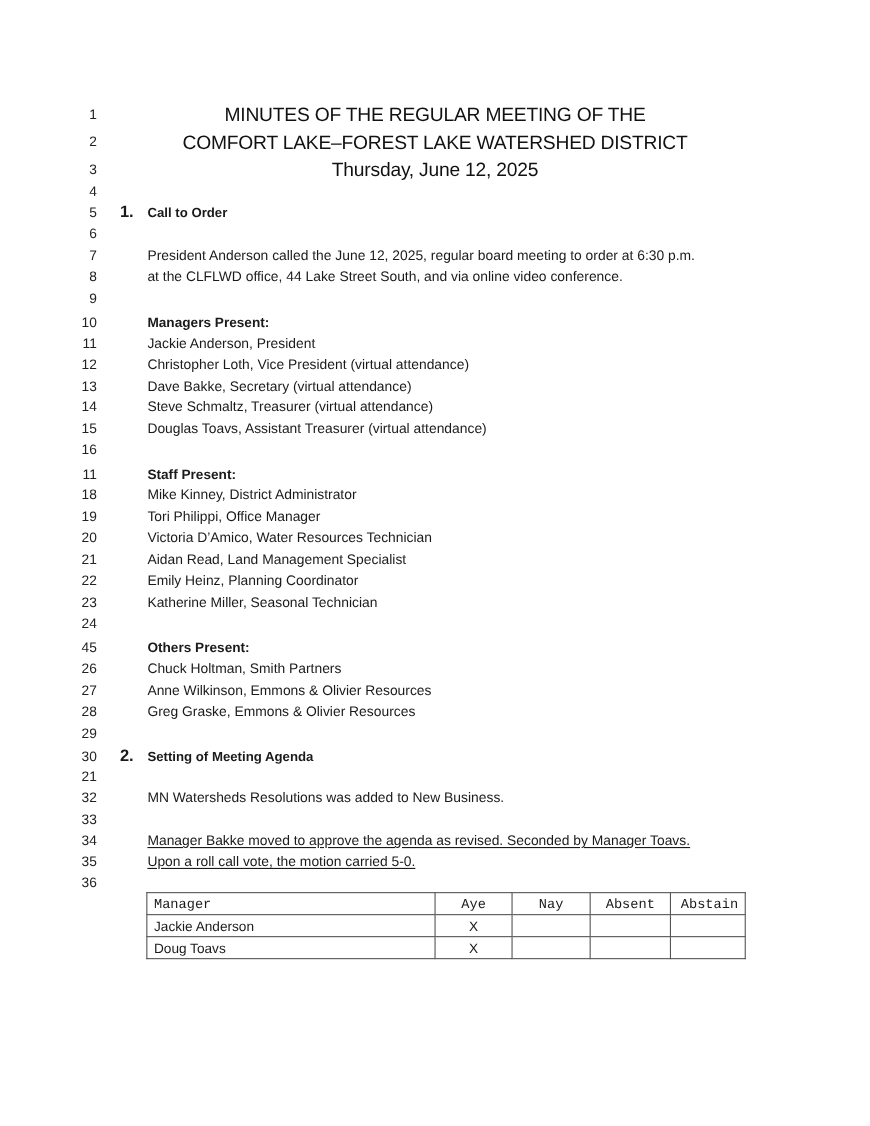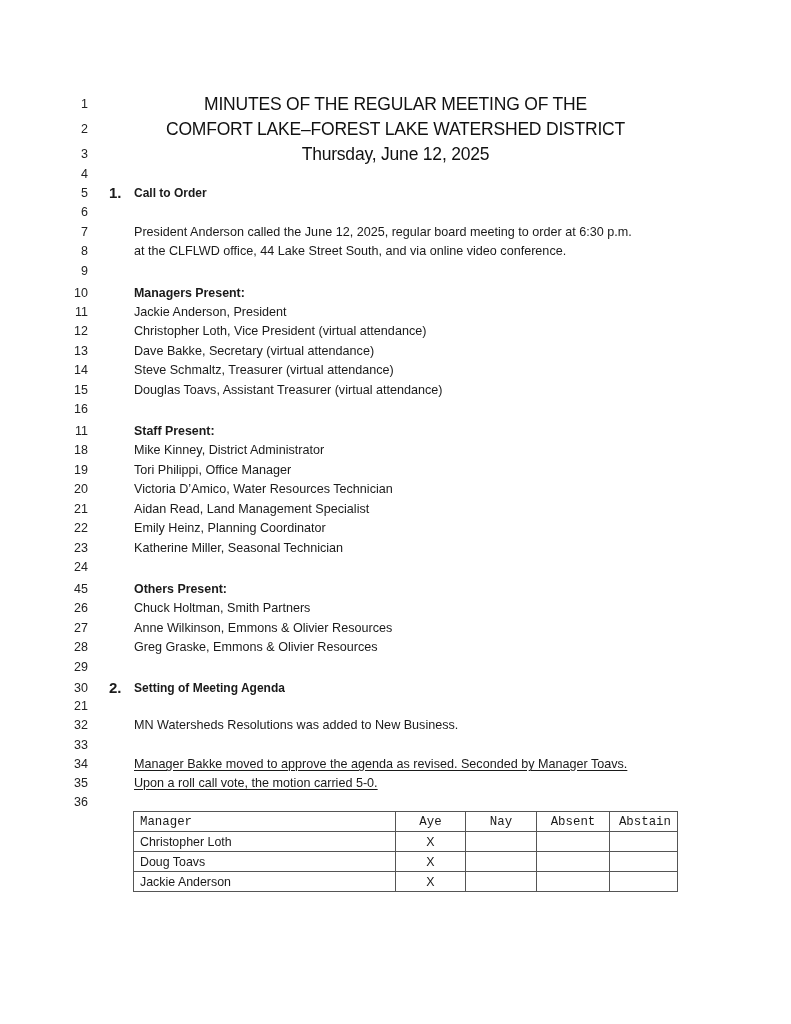--- a/index.html
+++ b/index.html
@@ -115,35 +115,28 @@
       <tr>
         <th class="mgr">Manager</th>
         <th class="c-aye">Aye</th>
         <th class="c-nay">Nay</th>
         <th class="c-absent">Absent</th>
         <th class="c-abstain">Abstain</th>
       </tr>
     </thead>
     <tbody>
       <tr>
-        <td class="mgr">Christopher Loth</td>
+        <td class="mgr">Jackie Anderson</td>
         <td class="c-aye">X</td>
         <td class="c-nay"></td>
         <td class="c-absent"></td>
         <td class="c-abstain"></td>
       </tr>
       <tr>
         <td class="mgr">Doug Toavs</td>
         <td class="c-aye">X</td>
         <td class="c-nay"></td>
         <td class="c-absent"></td>
         <td class="c-abstain"></td>
       </tr>
-      <tr>
-        <td class="mgr">Jackie Anderson</td>
-        <td class="c-aye">X</td>
-        <td class="c-nay"></td>
-        <td class="c-absent"></td>
-        <td class="c-abstain"></td>
-      </tr>
     </tbody>
   </table>
 </div>
 
 </body></html>

